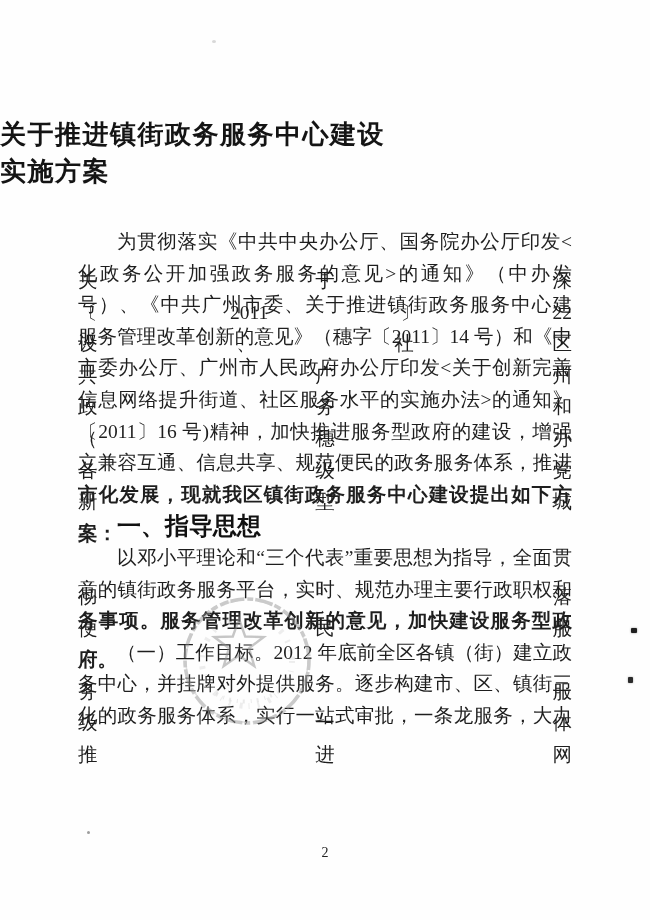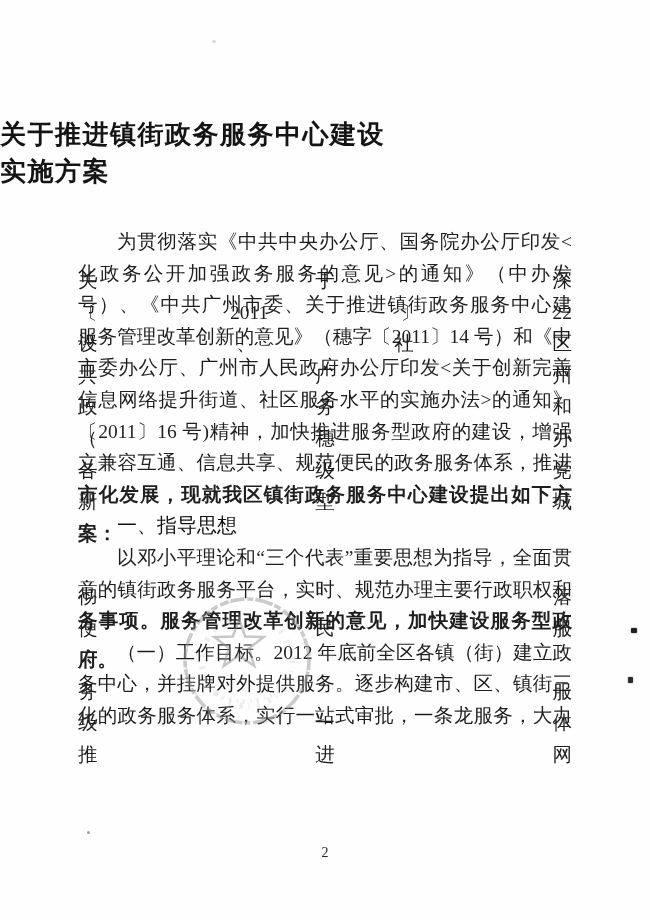--- a/index.html
+++ b/index.html
@@ -36,25 +36,25 @@
   }
   .ln {
     text-align: justify;
     text-align-last: justify;
     height: 31.6px;
     overflow: visible;
   }
   .ln.indent { text-indent: 39px; }
   .ln.end { text-align-last: left; font-weight: bold; }
   .ln.heading {
-    font-weight: 400;
+    font-weight: 700;
     font-family: "Liberation Sans", sans-serif;
     text-align-last: left;
     text-indent: 39px;
-    font-size: 20px;
+    font-size: 24px;
     color: #111;
   }
   .pageno {
     position: absolute;
     top: 845px; left: 0; width: 650px;
     text-align: center;
     font-size: 14px;
     color: #222;
   }
   .seal {

